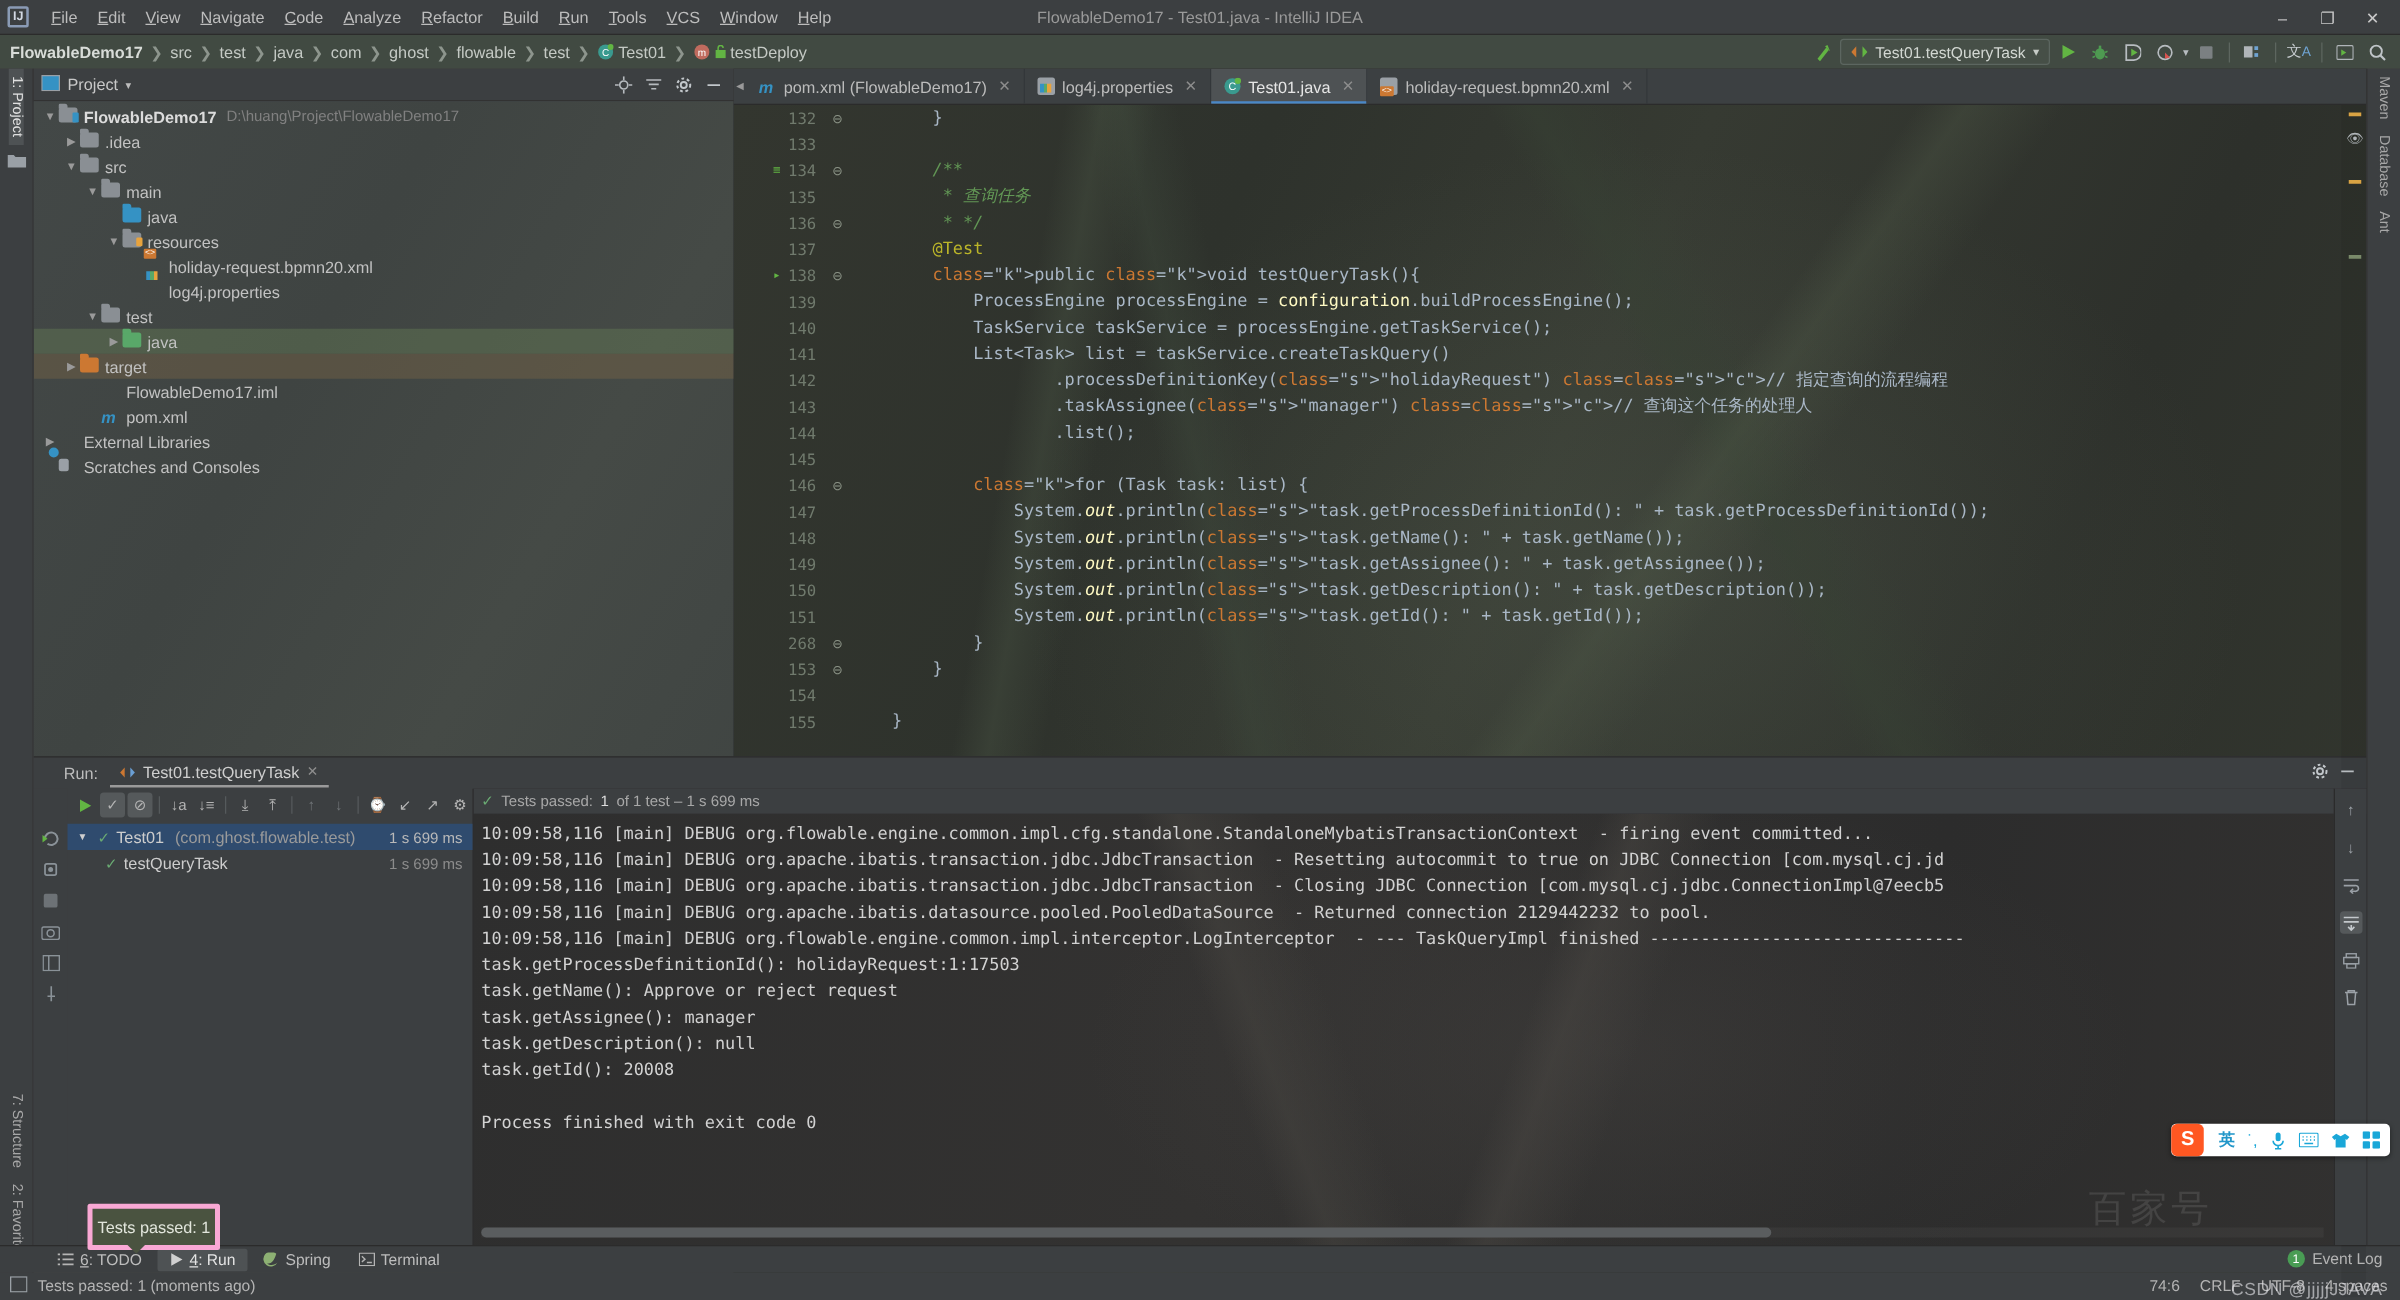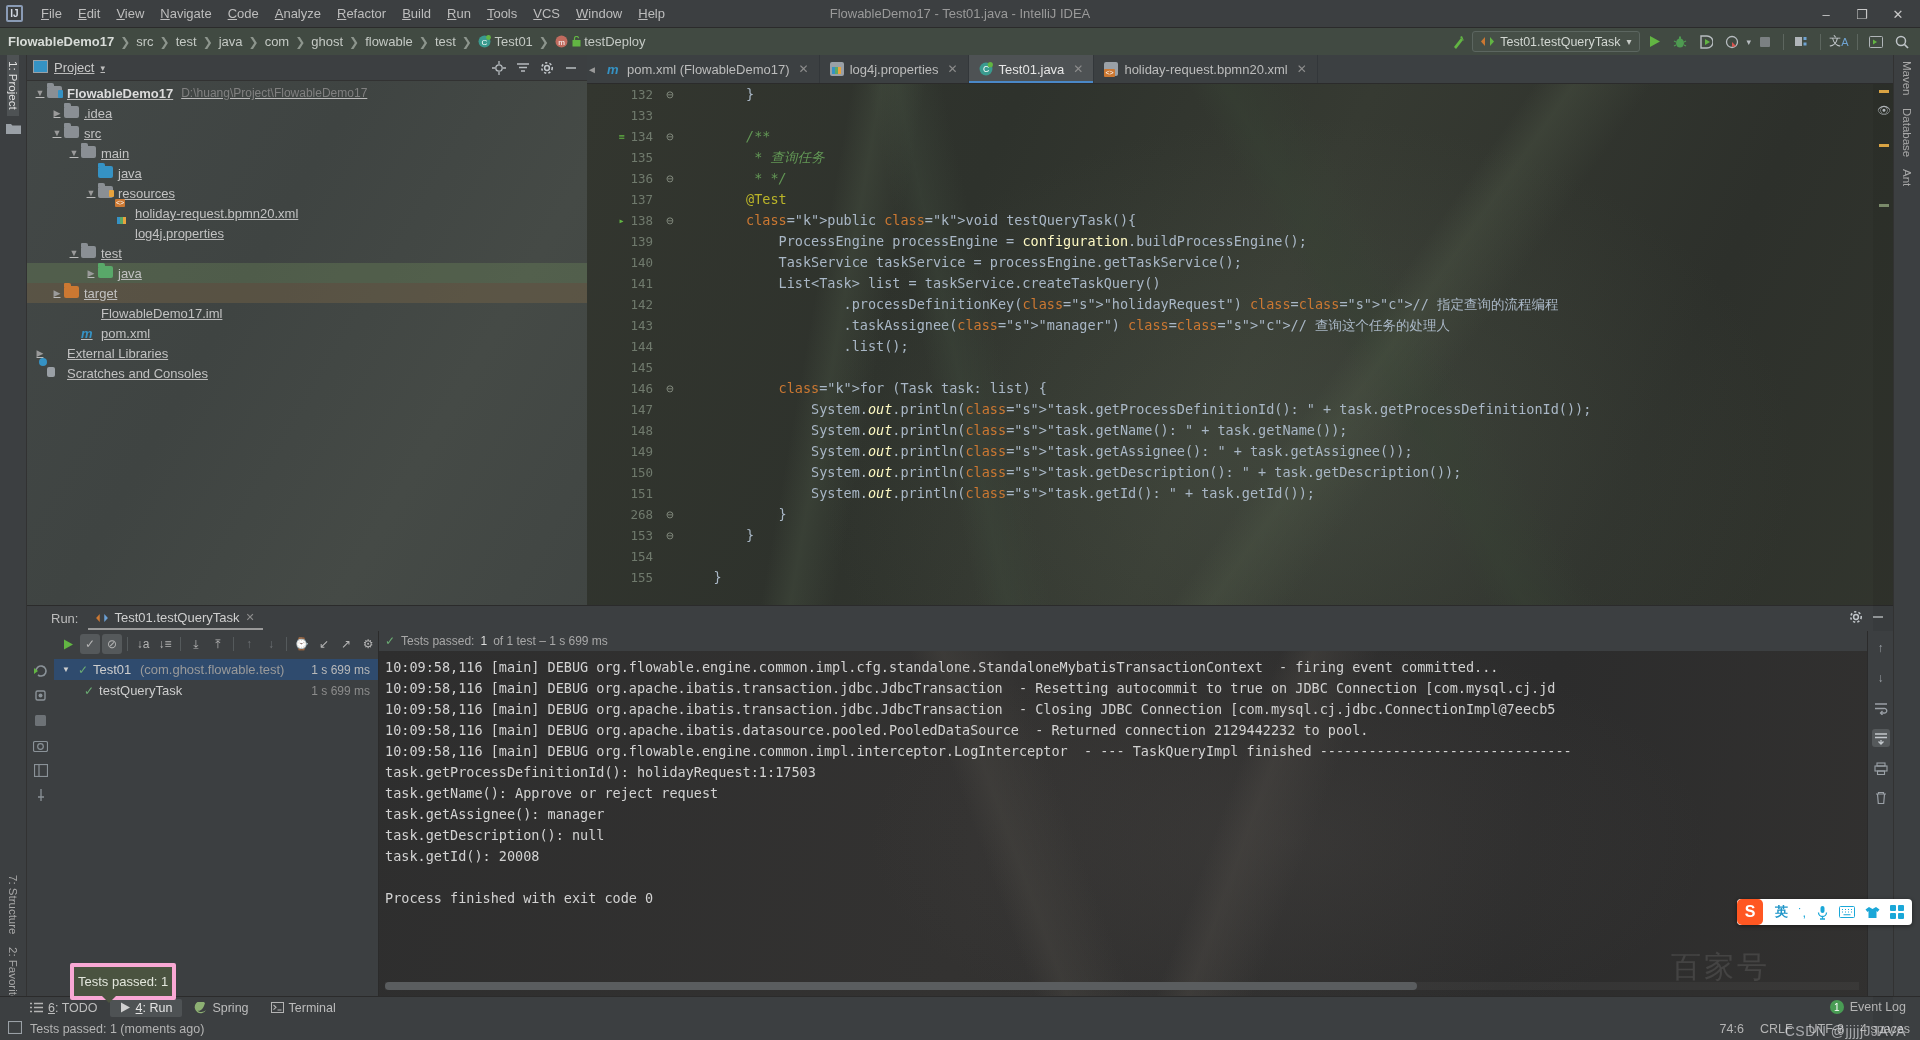--- a/index.html
+++ b/index.html
@@ -64,21 +64,21 @@
   }
   .left-rail{border-right:1px solid #323232;}
   .right-rail{border-left:1px solid #323232;}
   .vlabel{
     writing-mode:vertical-rl;font-size:11.5px;color:#a8a8a8;white-space:nowrap;
     padding:6px 0;display:flex;align-items:center;gap:5px;
   }
   .vlabel.active{background:#4e5254;color:#e0e0e0;}
 
   
-  .project-panel{width:560px;background:#3c3f41;display:flex;flex-direction:column;flex-shrink:0;position:relative;text-decoration:underline;}
+  .project-panel{width:560px;background:#3c3f41;display:flex;flex-direction:column;flex-shrink:0;position:relative;}
   .pp-header{
     height:26px;display:flex;align-items:center;padding:0 6px;gap:6px;
     border-bottom:1px solid #323232;
   }
   .pp-title{font-size:13px;color:#c8c8c8;display:flex;align-items:center;gap:6px;}
   .pp-actions{margin-left:auto;display:flex;align-items:center;gap:4px;}
   .pp-act{width:20px;height:20px;display:flex;align-items:center;justify-content:center;border-radius:3px;}
   .tree{
     flex:1;overflow:hidden;position:relative;
     background:#3e4345;
@@ -221,21 +221,21 @@
 
   .cons-rail{
     position:absolute;right:0;top:0;bottom:0;width:26px;background:#3c3f41;z-index:5;
     display:flex;flex-direction:column;align-items:center;gap:12px;padding-top:8px;border-left:1px solid #2b2b2b;
   }
   .cr-ic{width:18px;height:18px;display:flex;align-items:center;justify-content:center;color:#9aa0a6;font-size:12px;}
 
   
   .toolwin-bar{
     height:22px;background:#3c3f41;display:flex;align-items:center;gap:2px;
-    padding-left:20px;border-top:1px solid #2b2b2b;position:relative;
+    padding-left:36px;border-top:1px solid #2b2b2b;position:relative;
   }
   .tw{display:flex;align-items:center;gap:5px;padding:2px 10px;font-size:12.5px;color:#bdbdbd;border-radius:2px;}
   .tw.active{background:#4e5254;color:#e4e4e4;}
   .tw u{text-decoration:underline;}
 
   .statusbar{
     height:22px;background:#3c3f41;display:flex;align-items:center;gap:8px;
     padding:0 8px;font-size:12.5px;color:#b4b4b4;position:relative;
   }
   .sb-right{position:absolute;right:10px;display:flex;align-items:center;gap:16px;}

